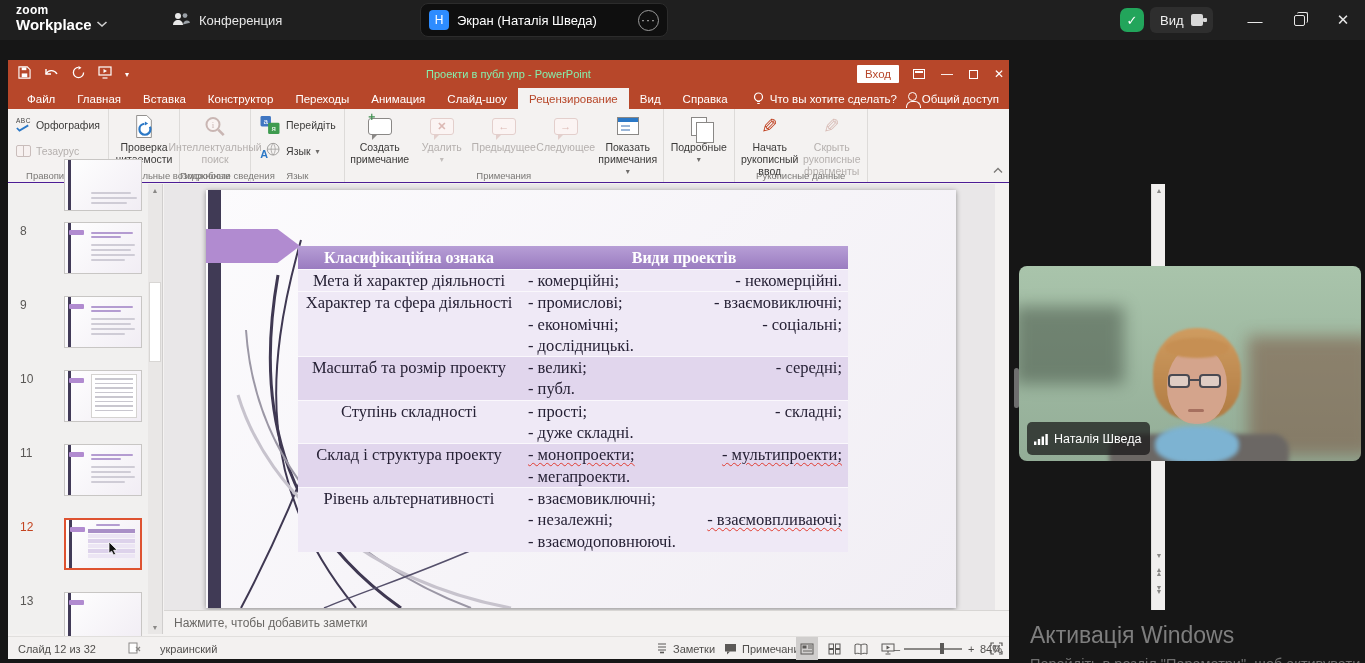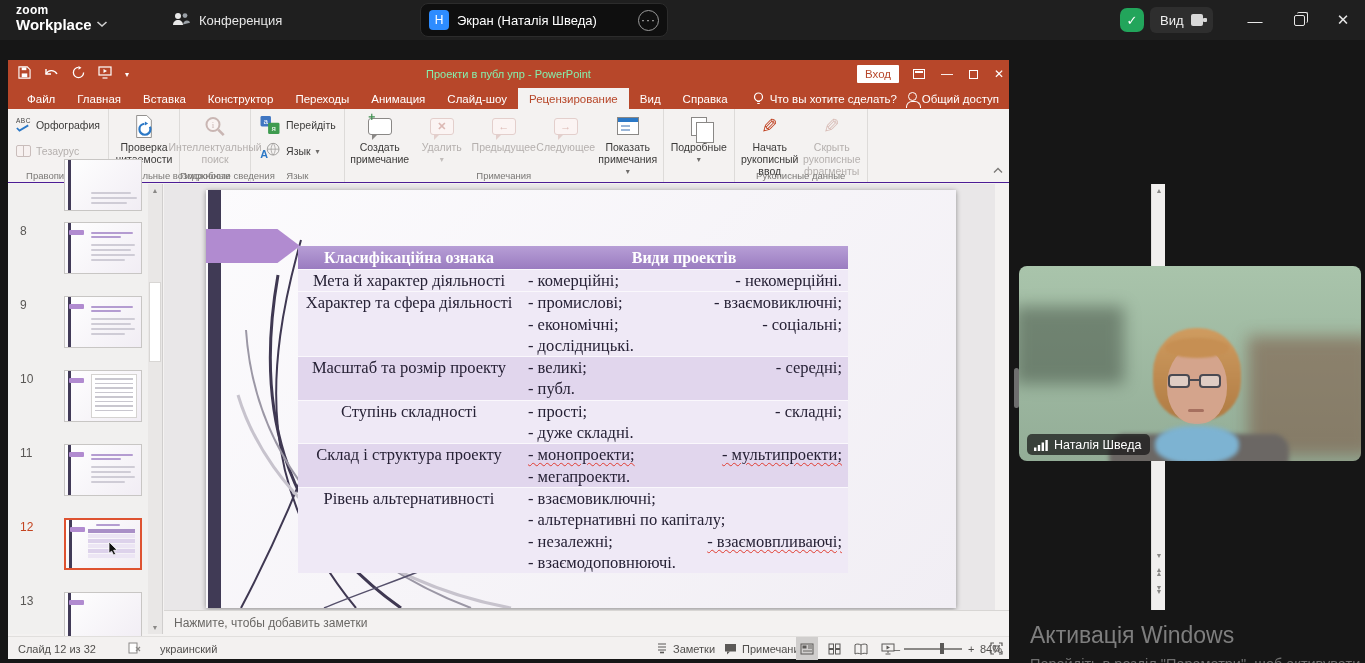--- a/index.html
+++ b/index.html
@@ -135,21 +135,21 @@
   .blurshape { position:absolute; filter:blur(8px); }
   #hair { position:absolute; left:134px; top:62px; width:88px; height:92px; background:linear-gradient(180deg,#cf9c60,#b07b43); border-radius:48% 48% 42% 42%; filter:blur(1px); }
   #face { position:absolute; left:148px; top:80px; width:60px; height:78px; background:#d4a48c; border-radius:50% 50% 46% 46%; filter:blur(.6px); }
   #fringe { position:absolute; left:146px; top:72px; width:64px; height:20px; background:#c68f53; border-radius:50%; filter:blur(1px); }
   .glass { position:absolute; top:108px; width:22px; height:14px; border:2px solid #4a4a52; border-radius:4px; background:rgba(232,238,242,.55); }
   #glassL { left:149px; } #glassR { left:180px; }
   #bridge { position:absolute; left:170px; top:113px; width:11px; height:2px; background:#4a4a52; }
   #mouth { position:absolute; left:169px; top:143px; width:16px; height:3px; background:#a6705f; border-radius:2px; filter:blur(.5px); }
   #shoulders { position:absolute; left:90px; top:168px; width:180px; height:40px; background:#6b6764; border-radius:16px; filter:blur(2px); }
   #scarf { position:absolute; left:136px; top:160px; width:84px; height:38px; background:#7db3d2; border-radius:45%; filter:blur(2px); }
-  #nametag { position:absolute; left:8px; bottom:6px; height:21px; background:rgba(22,22,22,.72); border-radius:5px; display:flex; align-items:center; gap:6px; padding:0 9px 0 7px; color:#fff; font-size:12.5px; }
+  #nametag { position:absolute; left:8px; bottom:6px; height:33px; background:rgba(22,22,22,.72); border-radius:5px; display:flex; align-items:center; gap:6px; padding:0 9px 0 7px; color:#fff; font-size:12.5px; }
   #zoom-scroll-thumb { position:absolute; left:1014px; top:368px; width:5px; height:40px; background:#6f6f6f; border-radius:3px; }
   #activation { position:absolute; left:1030px; top:622px; color:#7e7e7e; }
   #activation .a1 { font-size:23px; font-weight:300; }
   #activation .a2 { font-size:14.5px; margin-top:7px; color:#6f6f6f; }
 </style>
 </head>
 <body>
 
 <div id="app">
 
@@ -576,23 +576,20 @@
                     <div class="v-line">
                       <span class="vl">- мегапроекти.</span>
                     </div>
                   </div>
                 </div>
                 <div class="t-row">
                   <div class="t-feature">Рівень альтернативності</div>
                   <div class="t-values">
                     <div class="v-line">
                       <span class="vl">- взаємовиключні;</span>
-                    </div>
-                    <div class="v-line">
-                      <span class="vl">- альтернативні по капіталу;</span>
                     </div>
                     <div class="v-line">
                       <span class="vl">- незалежні;</span>
                       <span class="vr mis">- взаємовпливаючі;</span>
                     </div>
                     <div class="v-line">
                       <span class="vl">- взаємодоповнюючі.</span>
                     </div>
                   </div>
                 </div>

